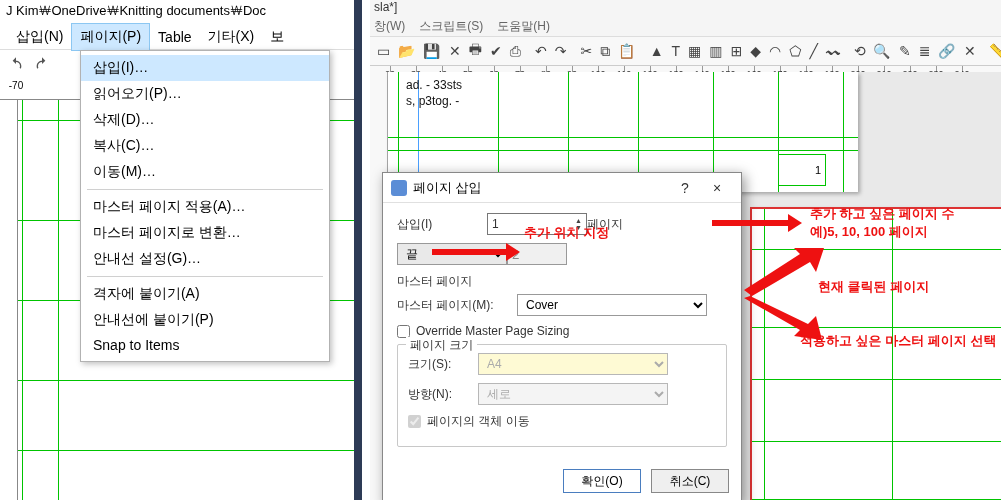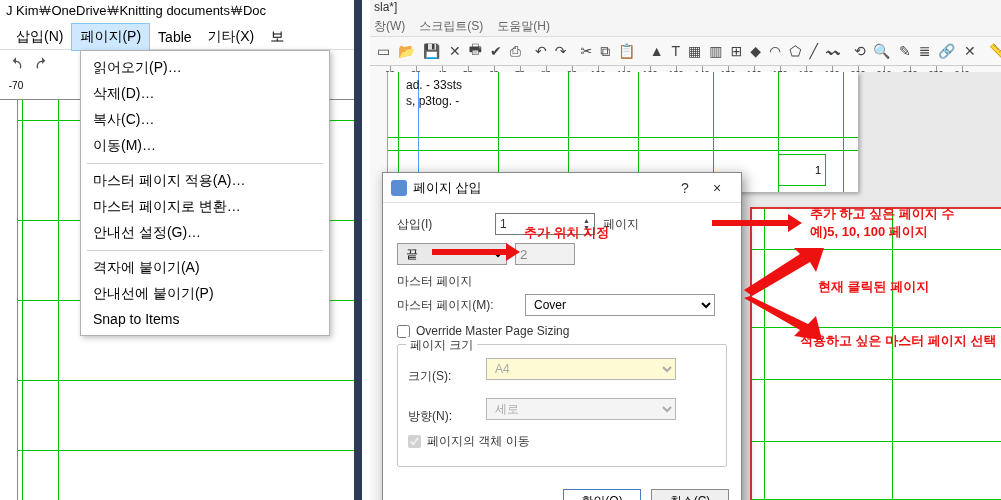--- a/index.html
+++ b/index.html
@@ -54,23 +54,23 @@
 .right .page2{position:absolute;left:380px;top:135px;width:260px;height:340px;background:#fff;border:2px solid #d33;box-shadow:2px 2px 4px rgba(0,0,0,.2);}
 .right .page2 .gl-v{position:absolute;top:0;bottom:0;width:1px;background:#00c400;}
 .right .page2 .gl-h{position:absolute;left:0;right:0;height:1px;background:#00c400;}
 
 
 .dlg{position:absolute;left:382px;top:172px;width:360px;background:#fff;border:1px solid #888;box-shadow:3px 3px 12px rgba(0,0,0,.4);z-index:100;}
 .dlg .dlg-title{height:30px;display:flex;align-items:center;padding:0 8px;font-size:13px;background:#fff;border-bottom:1px solid #e0e0e0;}
 .dlg .dlg-title .spacer{flex:1;}
 .dlg .dlg-title .tctl{width:32px;height:22px;display:flex;align-items:center;justify-content:center;color:#333;font-size:14px;}
 .dlg .dlg-body{padding:10px 14px;font-size:12px;color:#333;}
-.row{display:flex;align-items:center;gap:8px;margin-bottom:8px;}
+.row{display:flex;align-items:center;margin-bottom:8px;}
 .row .lab{flex:0 0 90px;}
-.row .lab2{flex:0 0 70px;margin-top:15px;}
+.row .lab2{flex:0 0 70px;}
 .row input[type=text]{height:22px;padding:0 4px;border:1px solid #999;background:#fff;}
 .row .spin{width:100px;height:22px;border:1px solid #777;display:flex;align-items:center;padding:0 4px;background:#fff;font-size:12px;}
 .row .spin .arrbox{margin-left:auto;display:flex;flex-direction:column;gap:0;}
 .row .spin .arrbox span{font-size:7px;line-height:7px;color:#444;}
 .row select{height:22px;width:190px;border:1px solid #999;background:#fff;font-size:12px;padding:0 4px;}
 .grp{border:1px solid #c8c8c8;border-radius:2px;padding:8px 10px 10px;margin:6px 0 6px;position:relative;}
 .grp .grp-title{position:absolute;top:-8px;left:8px;background:#fff;padding:0 4px;font-size:12px;color:#333;}
 .chk{display:flex;align-items:center;gap:6px;margin:2px 0 6px;}
 .chk input{width:13px;height:13px;}
 .dlg-btns{display:flex;justify-content:flex-end;gap:10px;padding:6px 12px 10px;}
@@ -120,20 +120,21 @@
         <div class="gl-h" style="top:20px"></div>
         <div class="gl-h" style="top:120px"></div>
         <div class="gl-h" style="top:200px"></div>
         <div class="gl-h" style="top:280px"></div>
         <div class="gl-h" style="top:350px"></div>
       </div>
     </div>
   </div>
 
   <div class="dropdown" id="dropdown">
+      <div class="ditm hl">삽입(I)…</div>
       <div class="ditm">읽어오기(P)…</div>
       <div class="ditm">삭제(D)…</div>
       <div class="ditm">복사(C)…</div>
       <div class="ditm">이동(M)…</div>
       <div class="sep"></div>
       <div class="ditm">마스터 페이지 적용(A)…</div>
       <div class="ditm">마스터 페이지로 변환…</div>
       <div class="ditm">안내선 설정(G)…</div>
       <div class="sep"></div>
       <div class="ditm">격자에 붙이기(A)</div>

